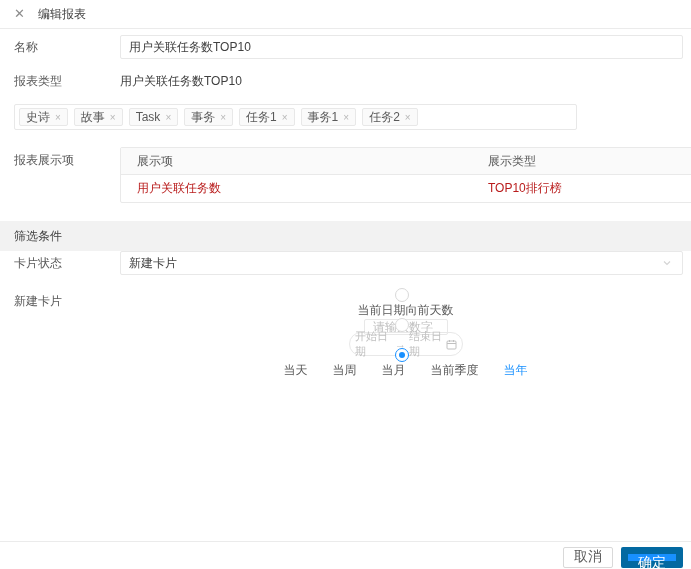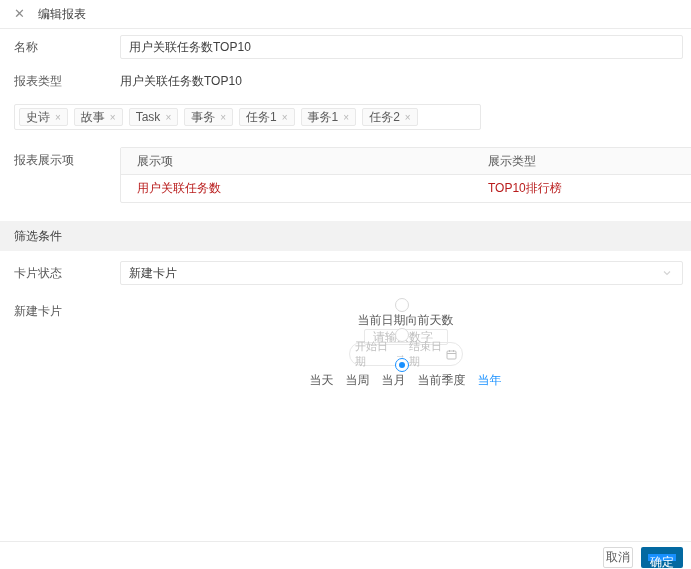--- a/index.html
+++ b/index.html
@@ -18,21 +18,21 @@
   .lbl { width:106px; flex:none; color:#595959; }
   .fld { width:563px; flex:none; }
 
   .txtinput { width:563px; height:24px; border:1px solid #e8e8e8; border-radius:2px;
               padding:0 8px; font-family:inherit; font-size:12px; color:#404040; outline:none; background:#fff; }
   .txtinput::placeholder { color:#c0c0c0; }
 
   .plain { color:#404040; }
 
   
-  .tagbox { width:467px; min-height:26px; border:1px solid #e8e8e8; border-radius:2px;
+  .tagbox { width:563px; min-height:26px; border:1px solid #e8e8e8; border-radius:2px;
             display:flex; align-items:center; padding:3px 4px; flex-wrap:wrap; }
   .tag { height:18px; background:#fafafa; border:1px solid #e8e8e8; border-radius:2px;
          display:inline-flex; align-items:center; padding:0 6px; margin-right:6px; color:#595959; }
   .tag .x { color:#b8b8b8; font-size:10px; margin-left:5px; cursor:pointer; }
 
   .help { display:inline-flex; width:13px; height:13px; border:1px solid #bdbdbd; border-radius:50%;
           color:#9c9c9c; font-size:9px; align-items:center; justify-content:center;
           vertical-align:-2px; margin-left:4px; }
 
   
@@ -58,35 +58,35 @@
   .radio.sel::after { content:""; position:absolute; left:3px; top:3px; width:6px; height:6px;
                       border-radius:50%; background:#1890ff; }
   .optlbl { margin-left:8px; color:#595959; cursor:pointer; }
   .numinput { width:84px; height:24px; border:1px solid #e8e8e8; border-radius:2px; margin-left:9px;
               padding:0 8px; font-family:inherit; font-size:12px; outline:none; }
   .numinput::placeholder { color:#c0c0c0; }
   .dateinput { width:114px; height:24px; border:1px solid #e8e8e8; border-radius:12px; margin-left:9px;
                display:flex; align-items:center; padding:0 5px; font-size:11px; color:#c0c0c0; cursor:pointer; }
   .dateinput .arrow { margin:0 3px; color:#c0c0c0; }
   .dateinput .cal { margin-left:auto; display:flex; }
-  .quick { display:flex; align-items:center; height:18px; }
+  .quick { display:flex; align-items:center; height:18px;gap:13px; }
   .quick span { margin-left:12px; cursor:pointer; color:#595959; }
   .quick span:first-of-type { margin-left:8px; }
   .quick span.active { color:#1890ff; }
 
   
   .ftr { position:absolute; left:0; right:0; bottom:0; height:28px; border-top:1px solid #ebebeb;
          display:flex; justify-content:flex-end; align-items:center; padding:5px 8px 2px; gap:8px; }
-  .btn { height:21px; border-radius:2px; font-family:inherit; font-size:12px; padding:0 2px; cursor:pointer; }
+  .btn { height:21px; border-radius:2px; font-family:inherit; font-size:14px; padding:0 10px; cursor:pointer; }
   .btn.ghost { background:#fff; border:1px solid #d9d9d9; color:#595959; }
   .btn.primary { background:#1890ff; border:7px solid #0369a1; color:#fff; }
 
   
   .mt6{margin-top:6px;} .mt14{margin-top:14px;} .mt17{margin-top:17px;} .mt18{margin-top:18px;}
-  .mt10{margin-top:10px;} .mt13{margin-top:13px;}
+  .mt10{} .mt13{margin-top:13px;}
   .lbl.pt { padding-top:5px; }
 </style>
 </head>
 <body>
 
 <div class="page">
 
   <div class="hdr">
     <span class="close">✕</span>
     <span class="title">编辑报表</span>

